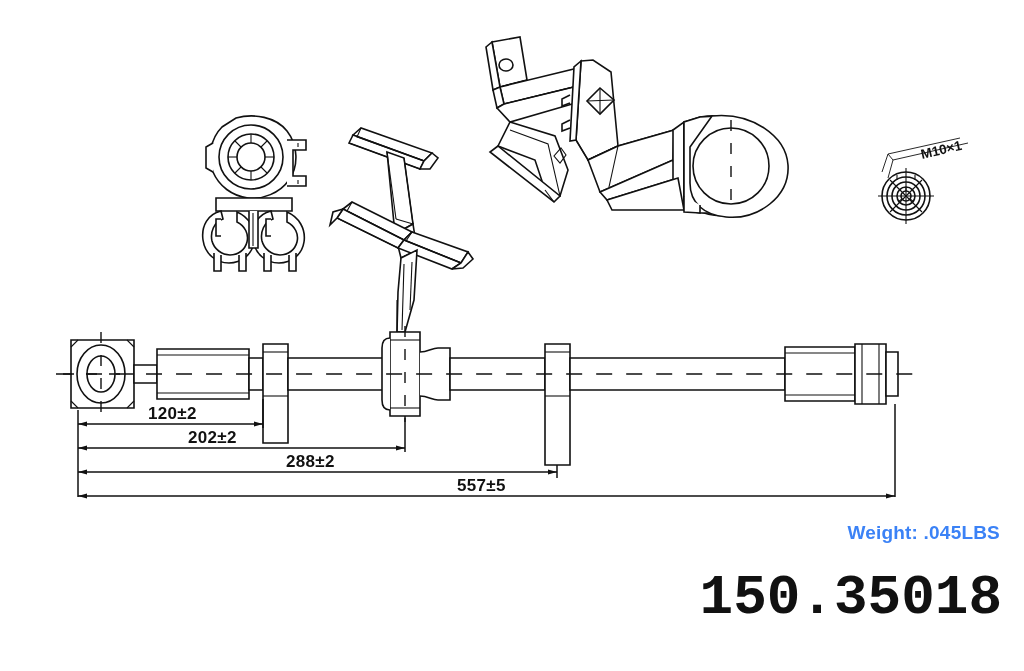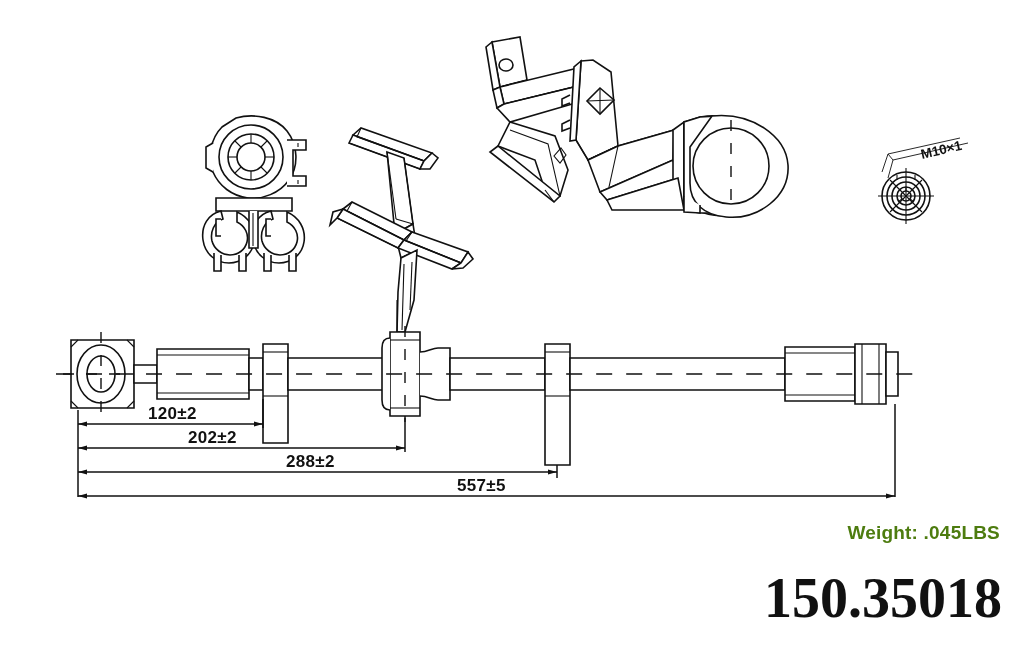--- a/index.html
+++ b/index.html
@@ -82,29 +82,29 @@
     font-weight: bold;
     fill: #111111;
   }
   .weight-label {
     position: absolute;
     right: 24px;
     top: 522px;
     font-family: "Liberation Sans", sans-serif;
     font-size: 19px;
     font-weight: bold;
-    color: #4d7c0f;
+    color: #3b82f6;
     letter-spacing: 0.2px;
     white-space: nowrap;
   }
   .part-number {
     position: absolute;
     right: 22px;
     top: 570px;
-    font-family: Liberation Serif, serif;
+    font-family: Liberation Mono, monospace;
     font-size: 56px;
     font-weight: bold;
     color: #111111;
     letter-spacing: 0px;
     line-height: 1;
     white-space: nowrap;
   }
 </style>
 </head>
 <body>

